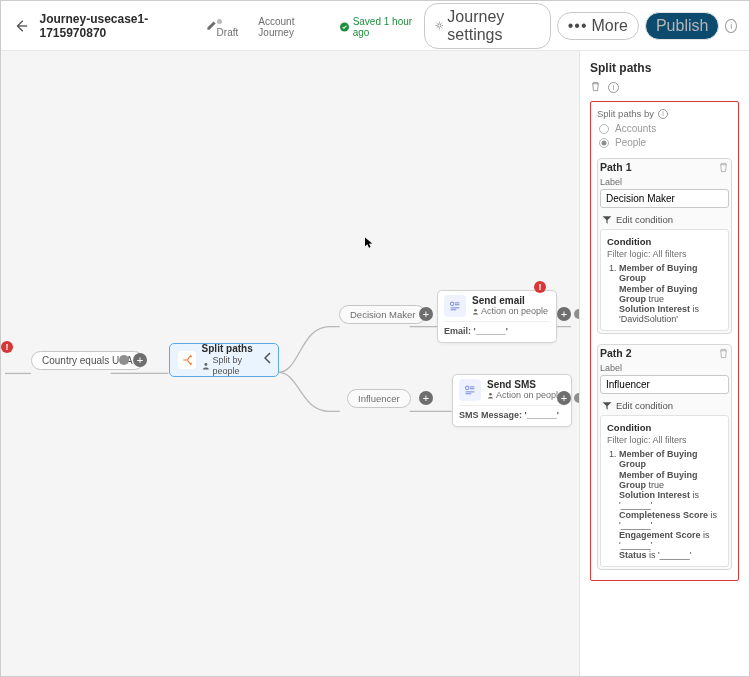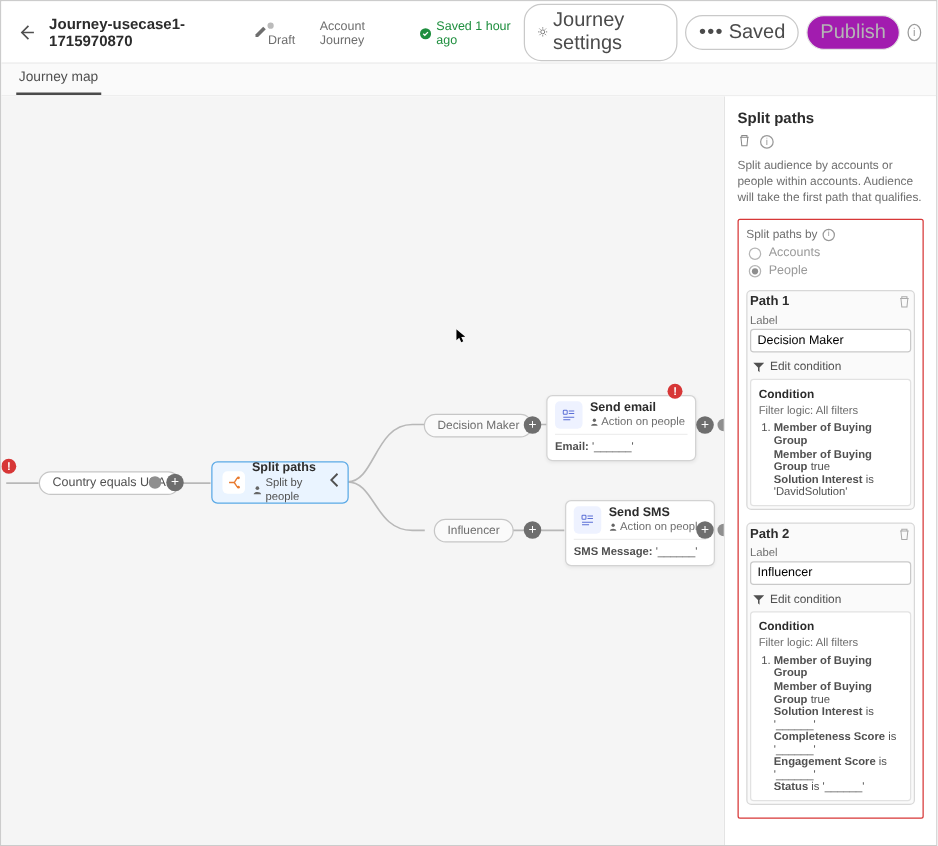--- a/index.html
+++ b/index.html
@@ -10,21 +10,21 @@
   .back { width:18px; height:18px; display:flex; align-items:center; justify-content:center; margin-right:10px; cursor:pointer;}
   .title-area { display:flex; flex-direction:row; }
   .title-row { display:flex; align-items:center; gap:6px; font-weight:700; font-size:12px;}
   .pencil { width:12px; height:12px; color:#6e6e6e;}
   .meta-row { display:flex; align-items:center; gap:14px; font-size:10px; color:#6e6e6e; margin-top:2px;}
   .meta-row .dot { width:5px; height:5px; border-radius:50%; background:#bbb; display:inline-block; margin-right:4px; vertical-align:middle;}
   .saved { color:#1e8e3e; display:flex; align-items:center; gap:4px;}
   .saved svg { width:10px; height:10px;}
   .top-right { margin-left:auto; display:flex; align-items:center; gap:6px;}
   .btn { border:1px solid #c9c9c9; border-radius:14px; padding:4px 10px; font-size:16px; background:#fff; display:flex; align-items:center; gap:4px; color:#4b4b4b; cursor:pointer;}
-  .btn.publish { background:#a21caf; color:#b5b5b5; border-color:#e4e4e4; cursor:not-allowed;}
+  .btn.publish { background:#0c4a6e; color:#b5b5b5; border-color:#e4e4e4; cursor:not-allowed;}
   .info-circ { width:14px; height:14px; border:1.2px solid #999; border-radius:50%; font-size:9px; color:#999; display:flex; align-items:center; justify-content:center;}
   
   .tabs { height:26px; background:#fafafa; border-bottom:1px solid #eee; display:flex; align-items:flex-end; padding-left:12px;}
   .tab { font-size:11px; color:#505050; padding:6px 2px; border-bottom:2px solid #4b4b4b; font-weight:400;}
   
   .main { flex:1; display:flex; overflow:hidden;}
   .canvas { flex:1; background:#f5f5f5; position:relative; overflow:hidden;}
   
   .panel { width:170px; border-left:1px solid #e4e4e4; background:#fff; overflow-y:auto; font-size:10px;}
   .panel-inner { padding:10px 10px 12px 10px;}
@@ -69,21 +69,21 @@
   .splitnode .txt b { font-size:10px; font-weight:700;}
   .splitnode .txt .sub { font-size:9px; color:#505050; display:flex; align-items:center; gap:3px;}
   .splitnode .chev { position:absolute; right:6px; top:8px; }
   
   .action { position:absolute; width:120px; background:#fff; border:1px solid #d3d3d3; box-shadow:0 1px 3px rgba(0,0,0,.06); border-radius:5px; padding:4px 6px 6px 6px;}
   .action .row1 { display:flex; gap:6px; align-items:flex-start;}
   .action .aic { width:22px; height:22px; background:#eef2ff; border-radius:4px; display:flex; align-items:center; justify-content:center; color:#5b6fd6;}
   .action .at { font-size:10px;}
   .action .at b { font-weight:700; display:block; line-height:1.1;}
   .action .at .sb { font-size:9px; color:#6e6e6e; display:flex; align-items:center; gap:2px;}
-  .action .detail { font-size:9px; color:#505050; margin-top:4px; border-top:1px solid #eee; padding-top:4px;}
+  .action .detail { font-size:9px; color:#505050; margin-top:4px; border-top:1px solid #eee; padding-top:4px;font-weight:bold;}
   
   svg { display:block;}
   
   
   .wires { position:absolute; inset:0; width:100%; height:100%; pointer-events:none;}
   .wires path { stroke:#b8b8b8; stroke-width:1.3; fill:none;}
 </style>
 </head>
 <body>
 
@@ -120,32 +120,29 @@
     <div class="top-right">
       <div class="btn">
         <svg width="11" height="11" viewBox="0 0 16 16">
             <circle cx="8" cy="8" r="3" fill="none" stroke="#666" stroke-width="1.3"></circle>
             <path d="M8 1 V3 M8 13 V15 M1 8 H3 M13 8 H15 M3 3 L4.5 4.5 M11.5 11.5 L13 13 M3 13 L4.5 11.5 M11.5 4.5 L13 3" stroke="#666" stroke-width="1.3"></path>
           </svg>
         <span>Journey settings</span>
       </div>
       <div class="btn">
         <span style="letter-spacing:1px;">•••</span>
-        <span>Saved</span>
+        <span>More</span>
       </div>
       <div class="btn publish">
         <span>Publish</span>
       </div>
       <div class="info-circ">i</div>
     </div>
   </div>
 
-  <div class="tabs">
-    <div class="tab">Journey map</div>
-  </div>
 
   <div class="main">
 
     <div class="canvas">
 
       <svg class="wires" viewBox="0 0 580 600">
 
         <path d="M4 310 H30"></path>
 
         <path d="M110 310 H168"></path>
@@ -257,21 +254,20 @@
       <div class="panel-inner">
         <h3>Split paths</h3>
         <div class="mini-icons">
           <span class="trash-sm">
             <svg viewBox="0 0 16 16" width="11" height="11">
                 <path d="M3 4 H13 M5 4 V2 H11 V4 M4 4 L5 14 H11 L12 4" stroke="#888" stroke-width="1.2" fill="none"></path>
               </svg>
           </span>
           <span class="info-circ" style="width:11px;height:11px;font-size:8px;border-width:1px;">i</span>
         </div>
-        <div class="desc">Split audience by accounts or people within accounts. Audience will take the first path that qualifies.</div>
 
         <div class="redbox">
           <div class="splitby">
             <span>Split paths by</span>
             <span class="info-circ" style="width:10px;height:10px;font-size:7px;border-width:1px;">i</span>
           </div>
           <div class="radio-row">
               <span class="radio"></span>
               <span>Accounts</span>
             </div>

